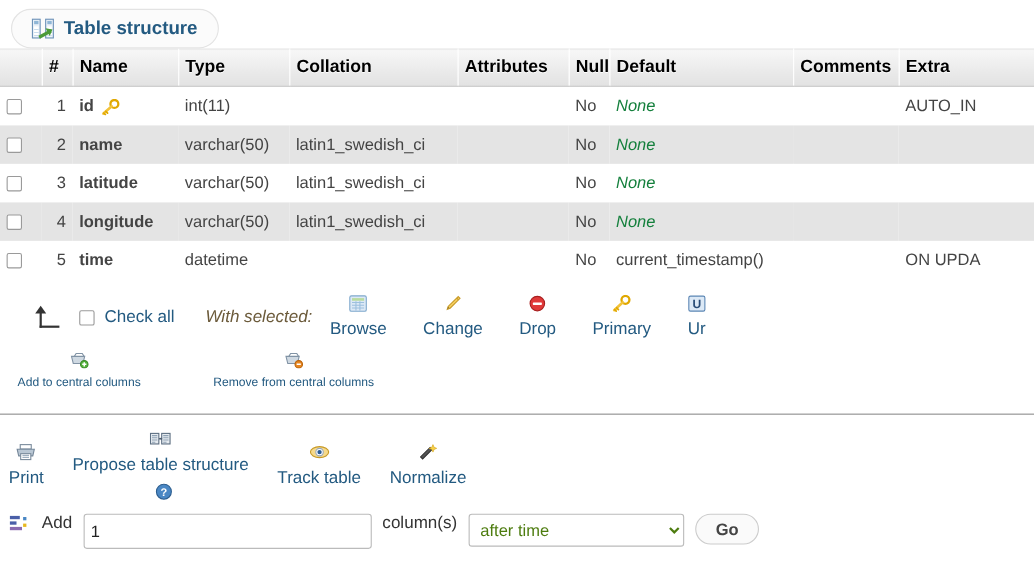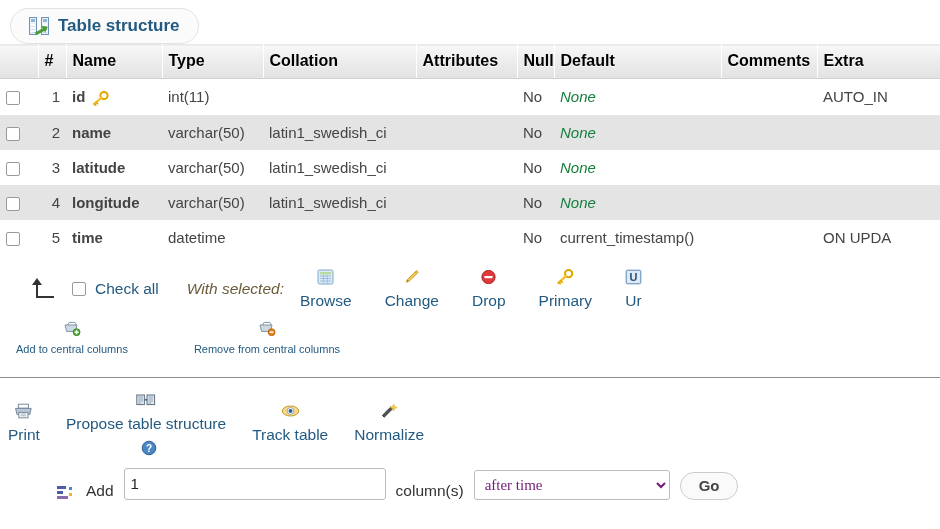--- a/index.html
+++ b/index.html
@@ -141,32 +141,32 @@
   }
 
   hr.sep { border:0; border-top:1px solid #8c8c8c; margin: 22px 0 0 0; }
 
   .bottombar {
     display:flex; align-items:center; gap:26px;
     padding: 14px 0 0 8px; font-size: 15.5px;
   }
 
   .addrow {
-    display:flex; align-items:flex-end; gap:10px;
-    padding: 12px 0 0 4px; font-size: 15.5px; color:#333;margin-left:48px;
+    display:flex; align-items:flex-start; gap:10px;
+    padding: 12px 0 0 4px; font-size: 15.5px; color:#333;
   }
   .addrow input.count {
     width: 248px; height: 26px; font-size: 15px;
     border:1px solid #bbb; border-radius:3px; padding: 2px 6px;
     font-family:"Liberation Sans", sans-serif; color:#222;
   }
   .addrow select.pos {
     width: 196px; height: 30px; font-size: 15px;
     border:1px solid #bbb; border-radius:3px; padding: 2px 6px;
-    font-family:Liberation Serif, serif; color:#701a75; background:#fff;
+    font-family:Liberation Sans, sans-serif; color:#4d7c0f; background:#fff;
   }
   .gobtn {
     height: 28px; padding: 0 18px; font-size: 15px; font-weight:bold;
     color:#444; background:#fafafa; border:1px solid #ccc; border-radius:14px;
     cursor:pointer; font-family:"Liberation Sans", sans-serif;
   }
 </style>
 </head>
 <body>
 

